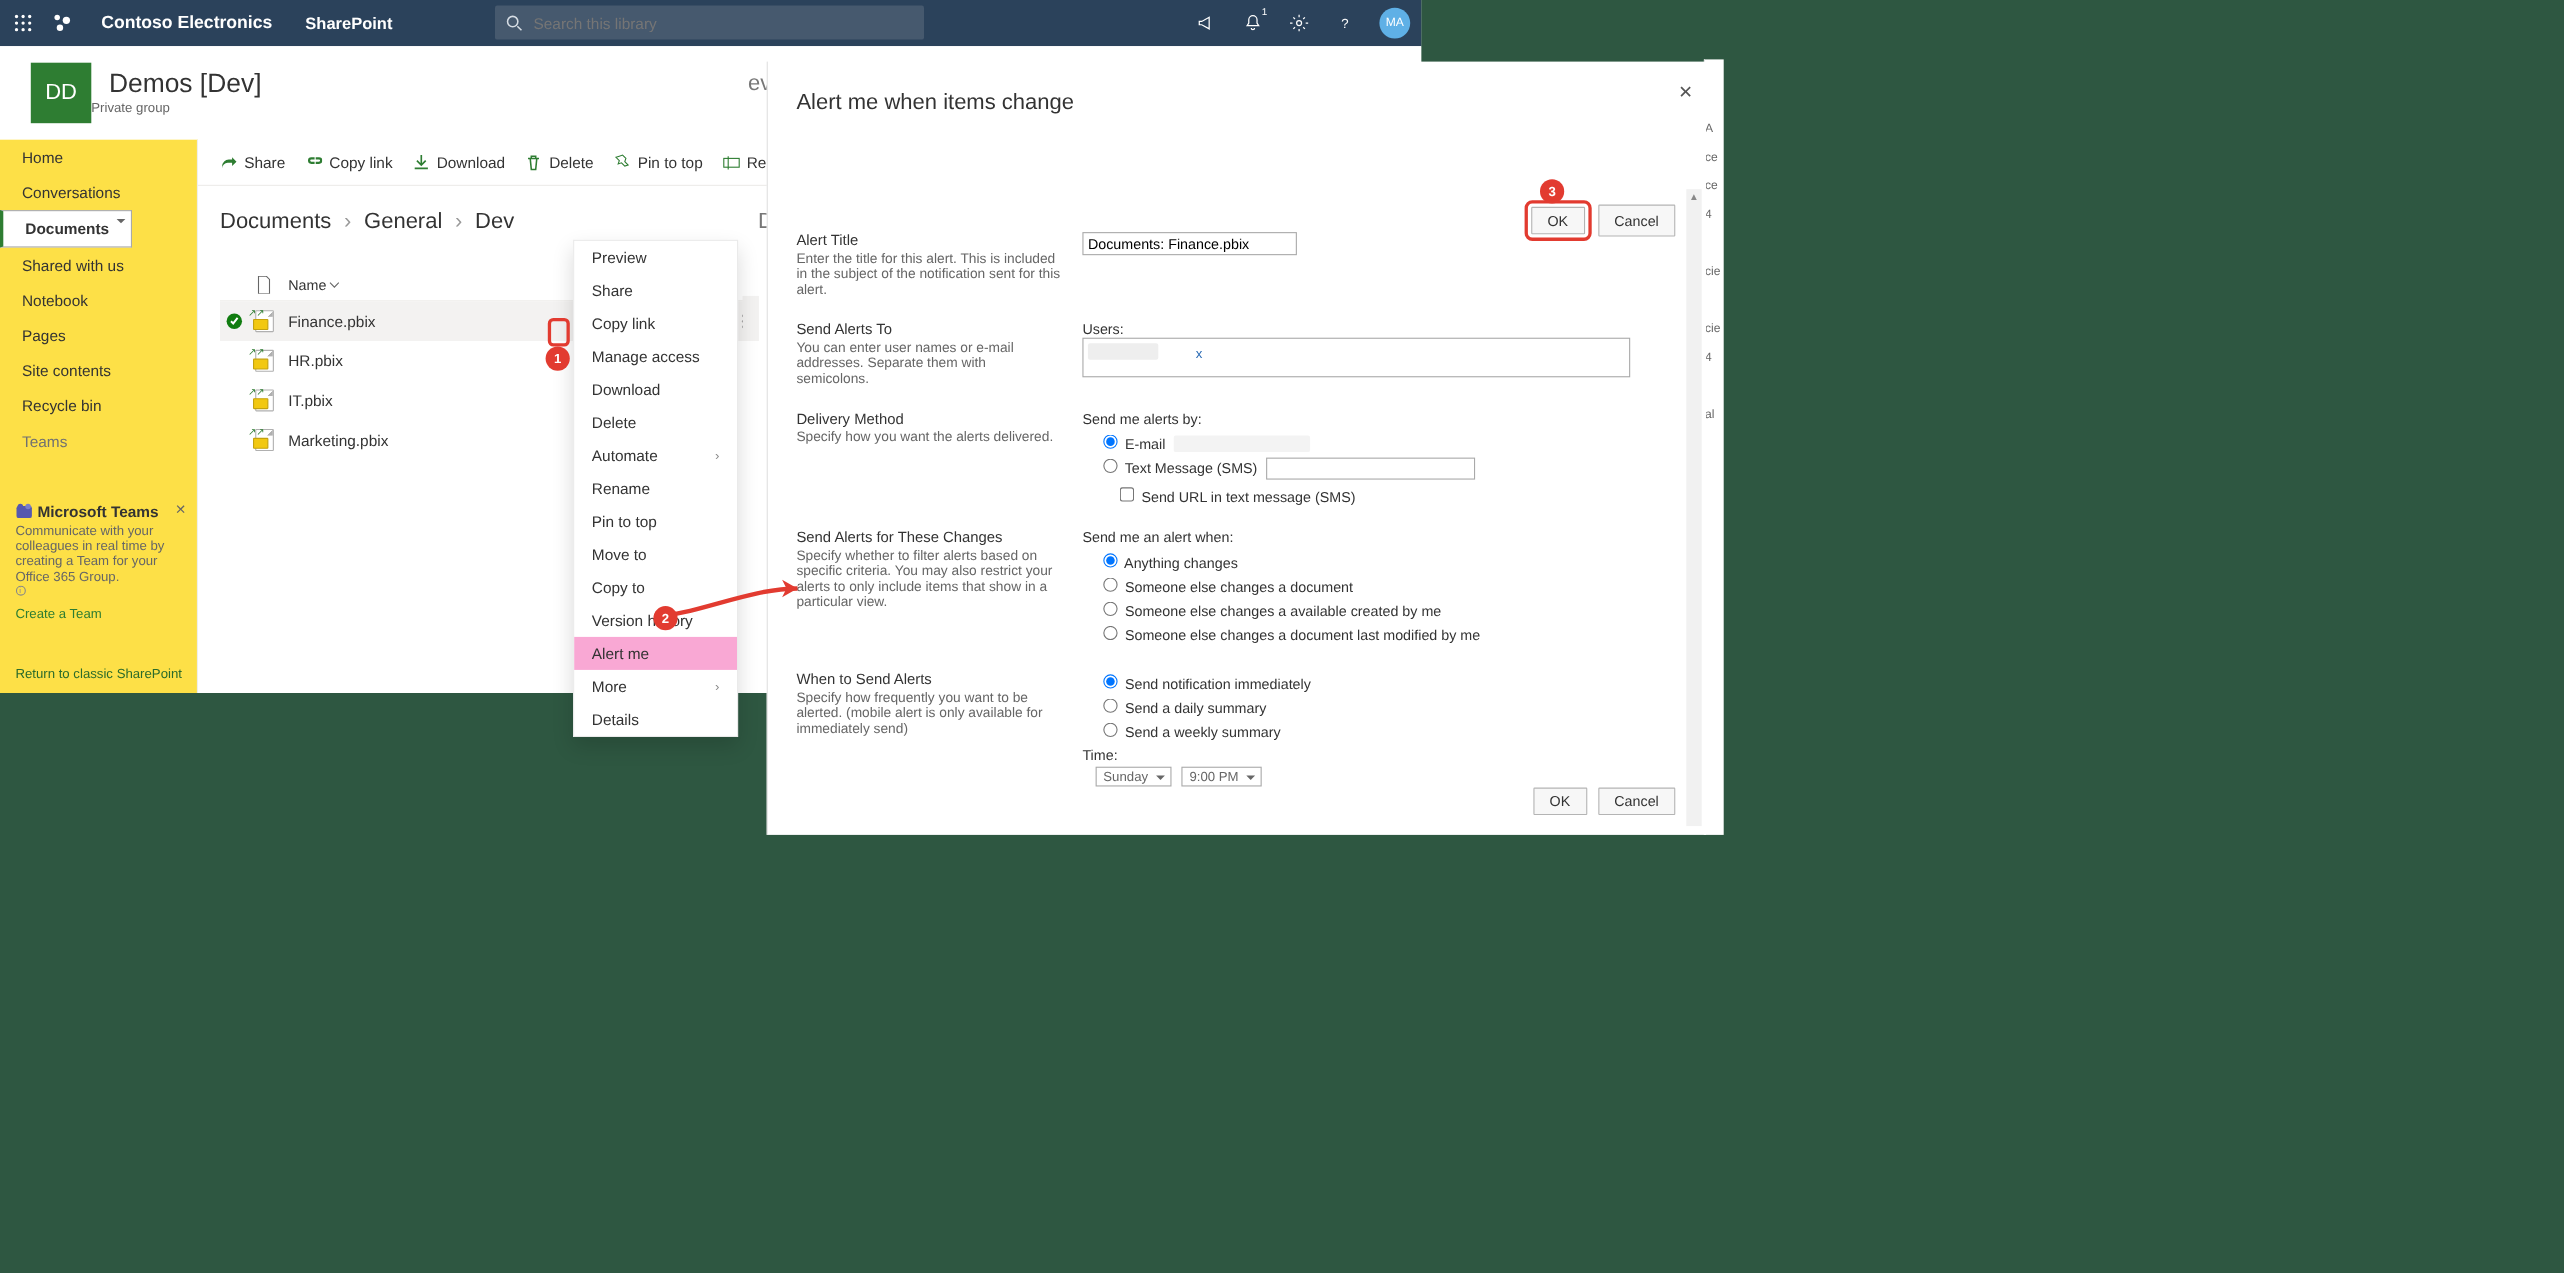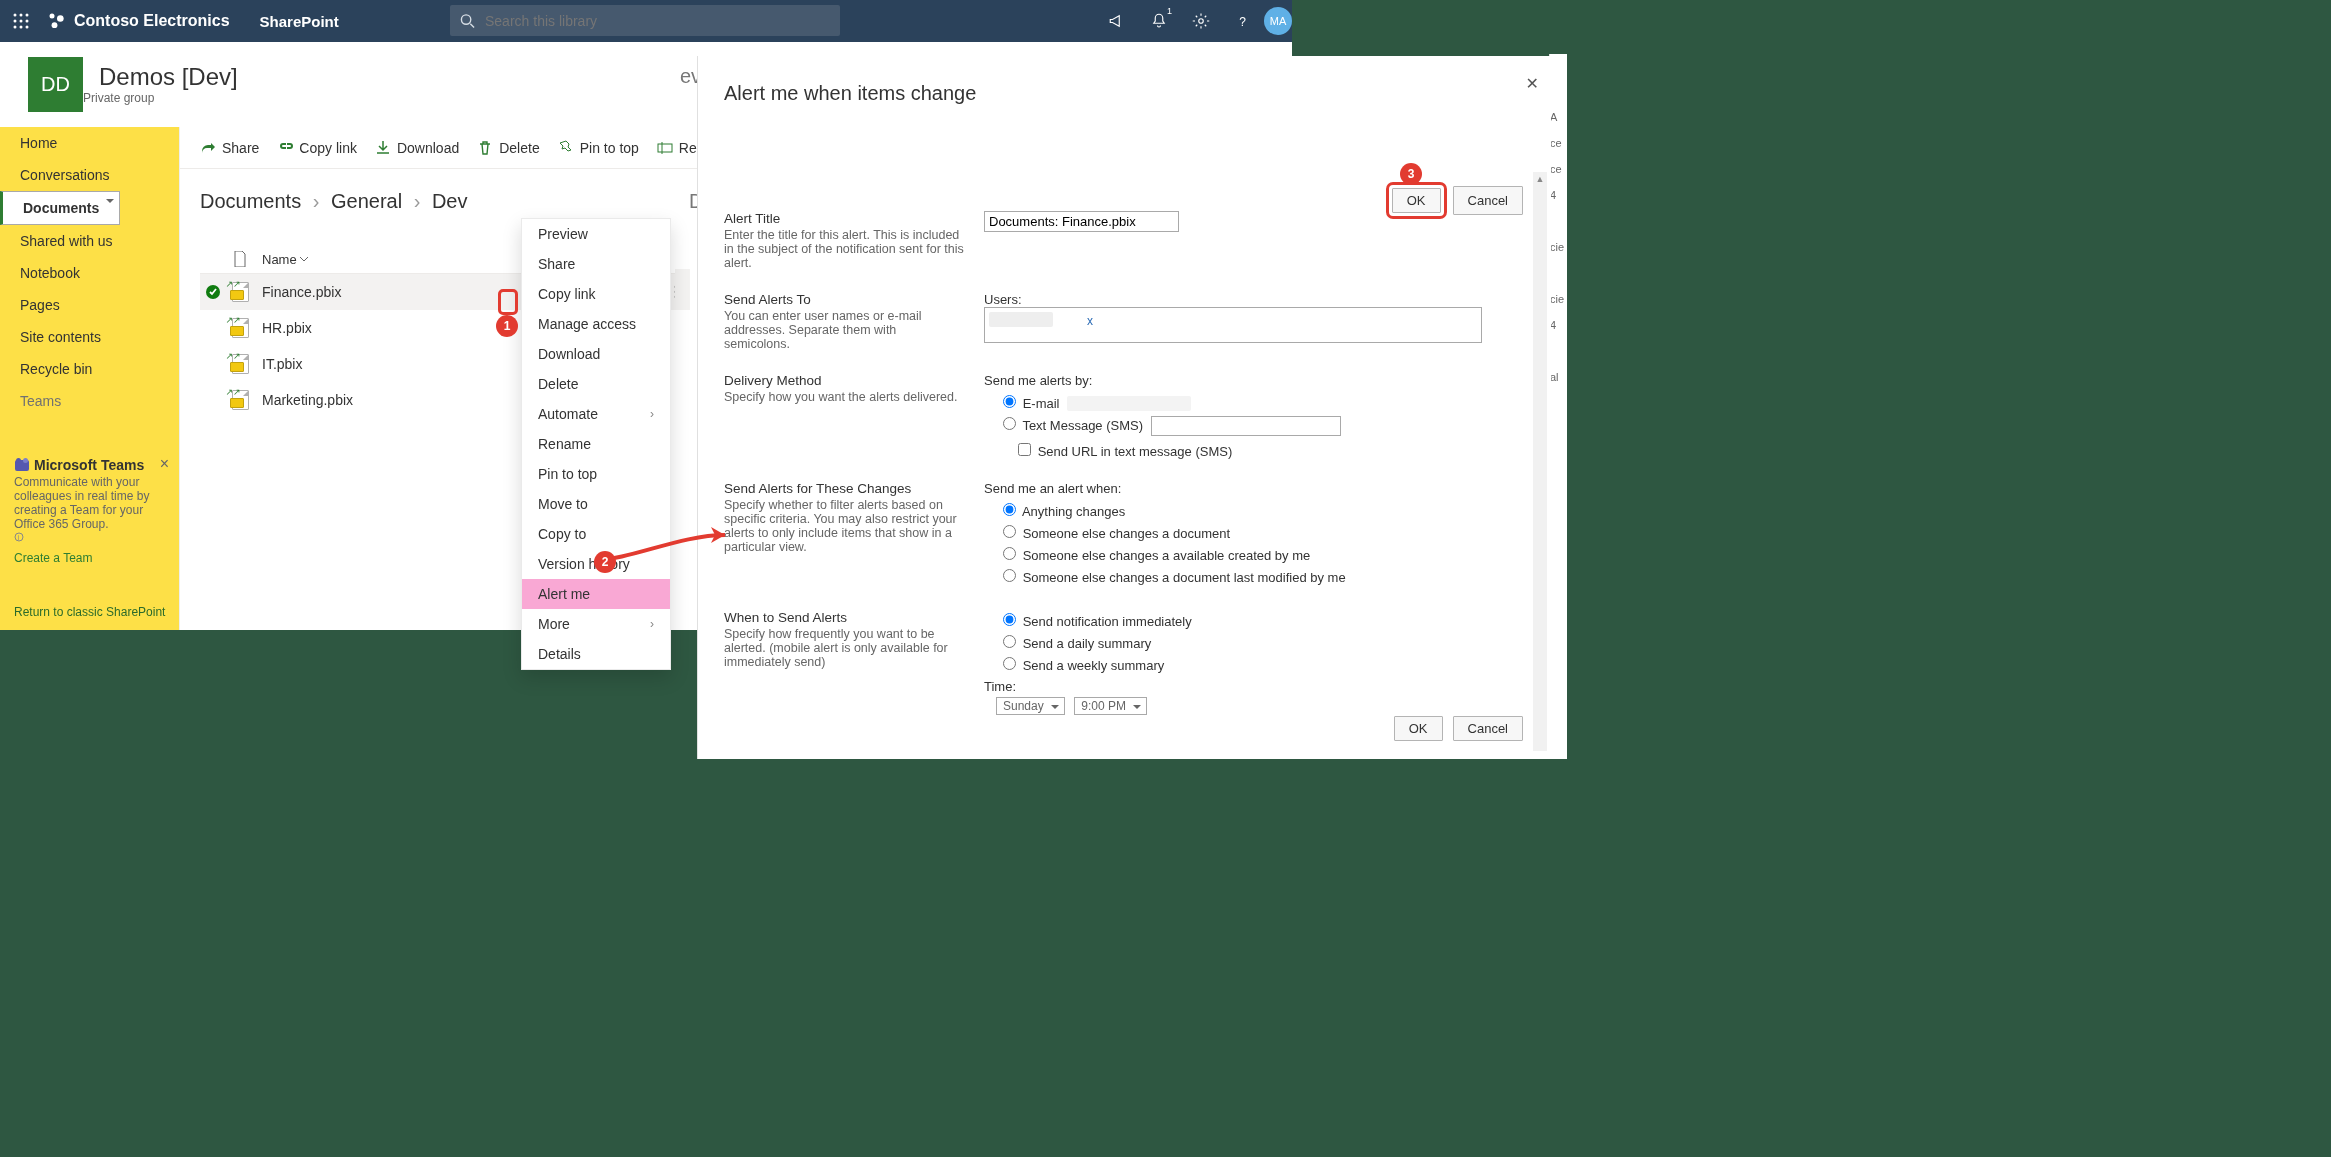--- a/index.html
+++ b/index.html
@@ -4,30 +4,30 @@
 <style>
   html,body{margin:0;padding:0;font-family:"Segoe UI",Arial,sans-serif;font-size:14px;color:#333;background:#2e5741;}
   *{box-sizing:border-box;}
   .screen{width:2331px;height:1157px;position:relative;background:#2e5741;}
   .spwrap{position:absolute;left:0;top:0;width:1292px;height:630px;background:#fff;}
   
   .topbar{position:absolute;left:0;top:0;width:1292px;height:42px;background:#2b425b;color:#fff;display:flex;align-items:center;padding:0;}
   .waffle{width:42px;height:42px;display:flex;align-items:center;justify-content:center;}
   .waffle svg{width:16px;height:16px;fill:#fff;}
   .brandicon{width:22px;height:22px;margin-left:4px;display:flex;align-items:center;justify-content:center;}
-  .brand{font-size:16px;font-weight:600;margin-left:6px;}
+  .brand{font-size:16px;font-weight:600;margin-left:24px;}
   .appname{font-size:15px;margin-left:30px;font-weight:600;}
   .search{position:absolute;left:450px;top:5px;width:390px;height:31px;background:#46596e;border:none;border-radius:2px;display:flex;align-items:center;padding:0 10px;color:#d6dde4;}
   .search svg{width:16px;height:16px;fill:#d6dde4;margin-right:8px;}
   .search input{background:transparent;border:none;outline:none;color:#d6dde4;width:100%;font-size:14px;}
   .topicons{position:absolute;right:0;top:0;height:42px;display:flex;align-items:center;}
   .topicons .ti{width:42px;height:42px;display:flex;align-items:center;justify-content:center;position:relative;}
   .topicons svg{width:18px;height:18px;fill:#fff;}
   .badge{position:absolute;top:6px;right:8px;background:transparent;color:#fff;font-size:9px;}
-  .avatar{width:28px;height:28px;border-radius:50%;background:#5fb0e6;color:#fff;display:flex;align-items:center;justify-content:center;font-size:11px;margin:0 0;}
+  .avatar{width:28px;height:28px;border-radius:50%;background:#5fb0e6;color:#fff;display:flex;align-items:center;justify-content:center;font-size:11px;margin:0 10px;}
   
   .sitehdr{position:absolute;left:0;top:42px;width:1292px;height:85px;background:#fff;display:flex;align-items:center;padding-left:28px;border-bottom:1px solid transparent;}
   .sitelogo{width:55px;height:55px;background:#2e7d32;color:#fff;display:flex;align-items:center;justify-content:center;font-size:20px;font-weight:400;}
   .sitetitle{font-size:24px;font-weight:400;margin-left:16px;line-height:1.2;}
   .subtitle{font-size:12px;color:#666;}
   
   .leftnav{position:absolute;left:0;top:127px;width:180px;background:#fde047;border-right:1px solid #eee;height:503px;}
   .leftnav .navitem{padding:8px 20px;font-size:14px;color:#333;cursor:pointer;}
   .leftnav .navitem.sel{border-left:3px solid #2e7d32;font-weight:600;}
   .leftnav .edit{color:#717171;}

